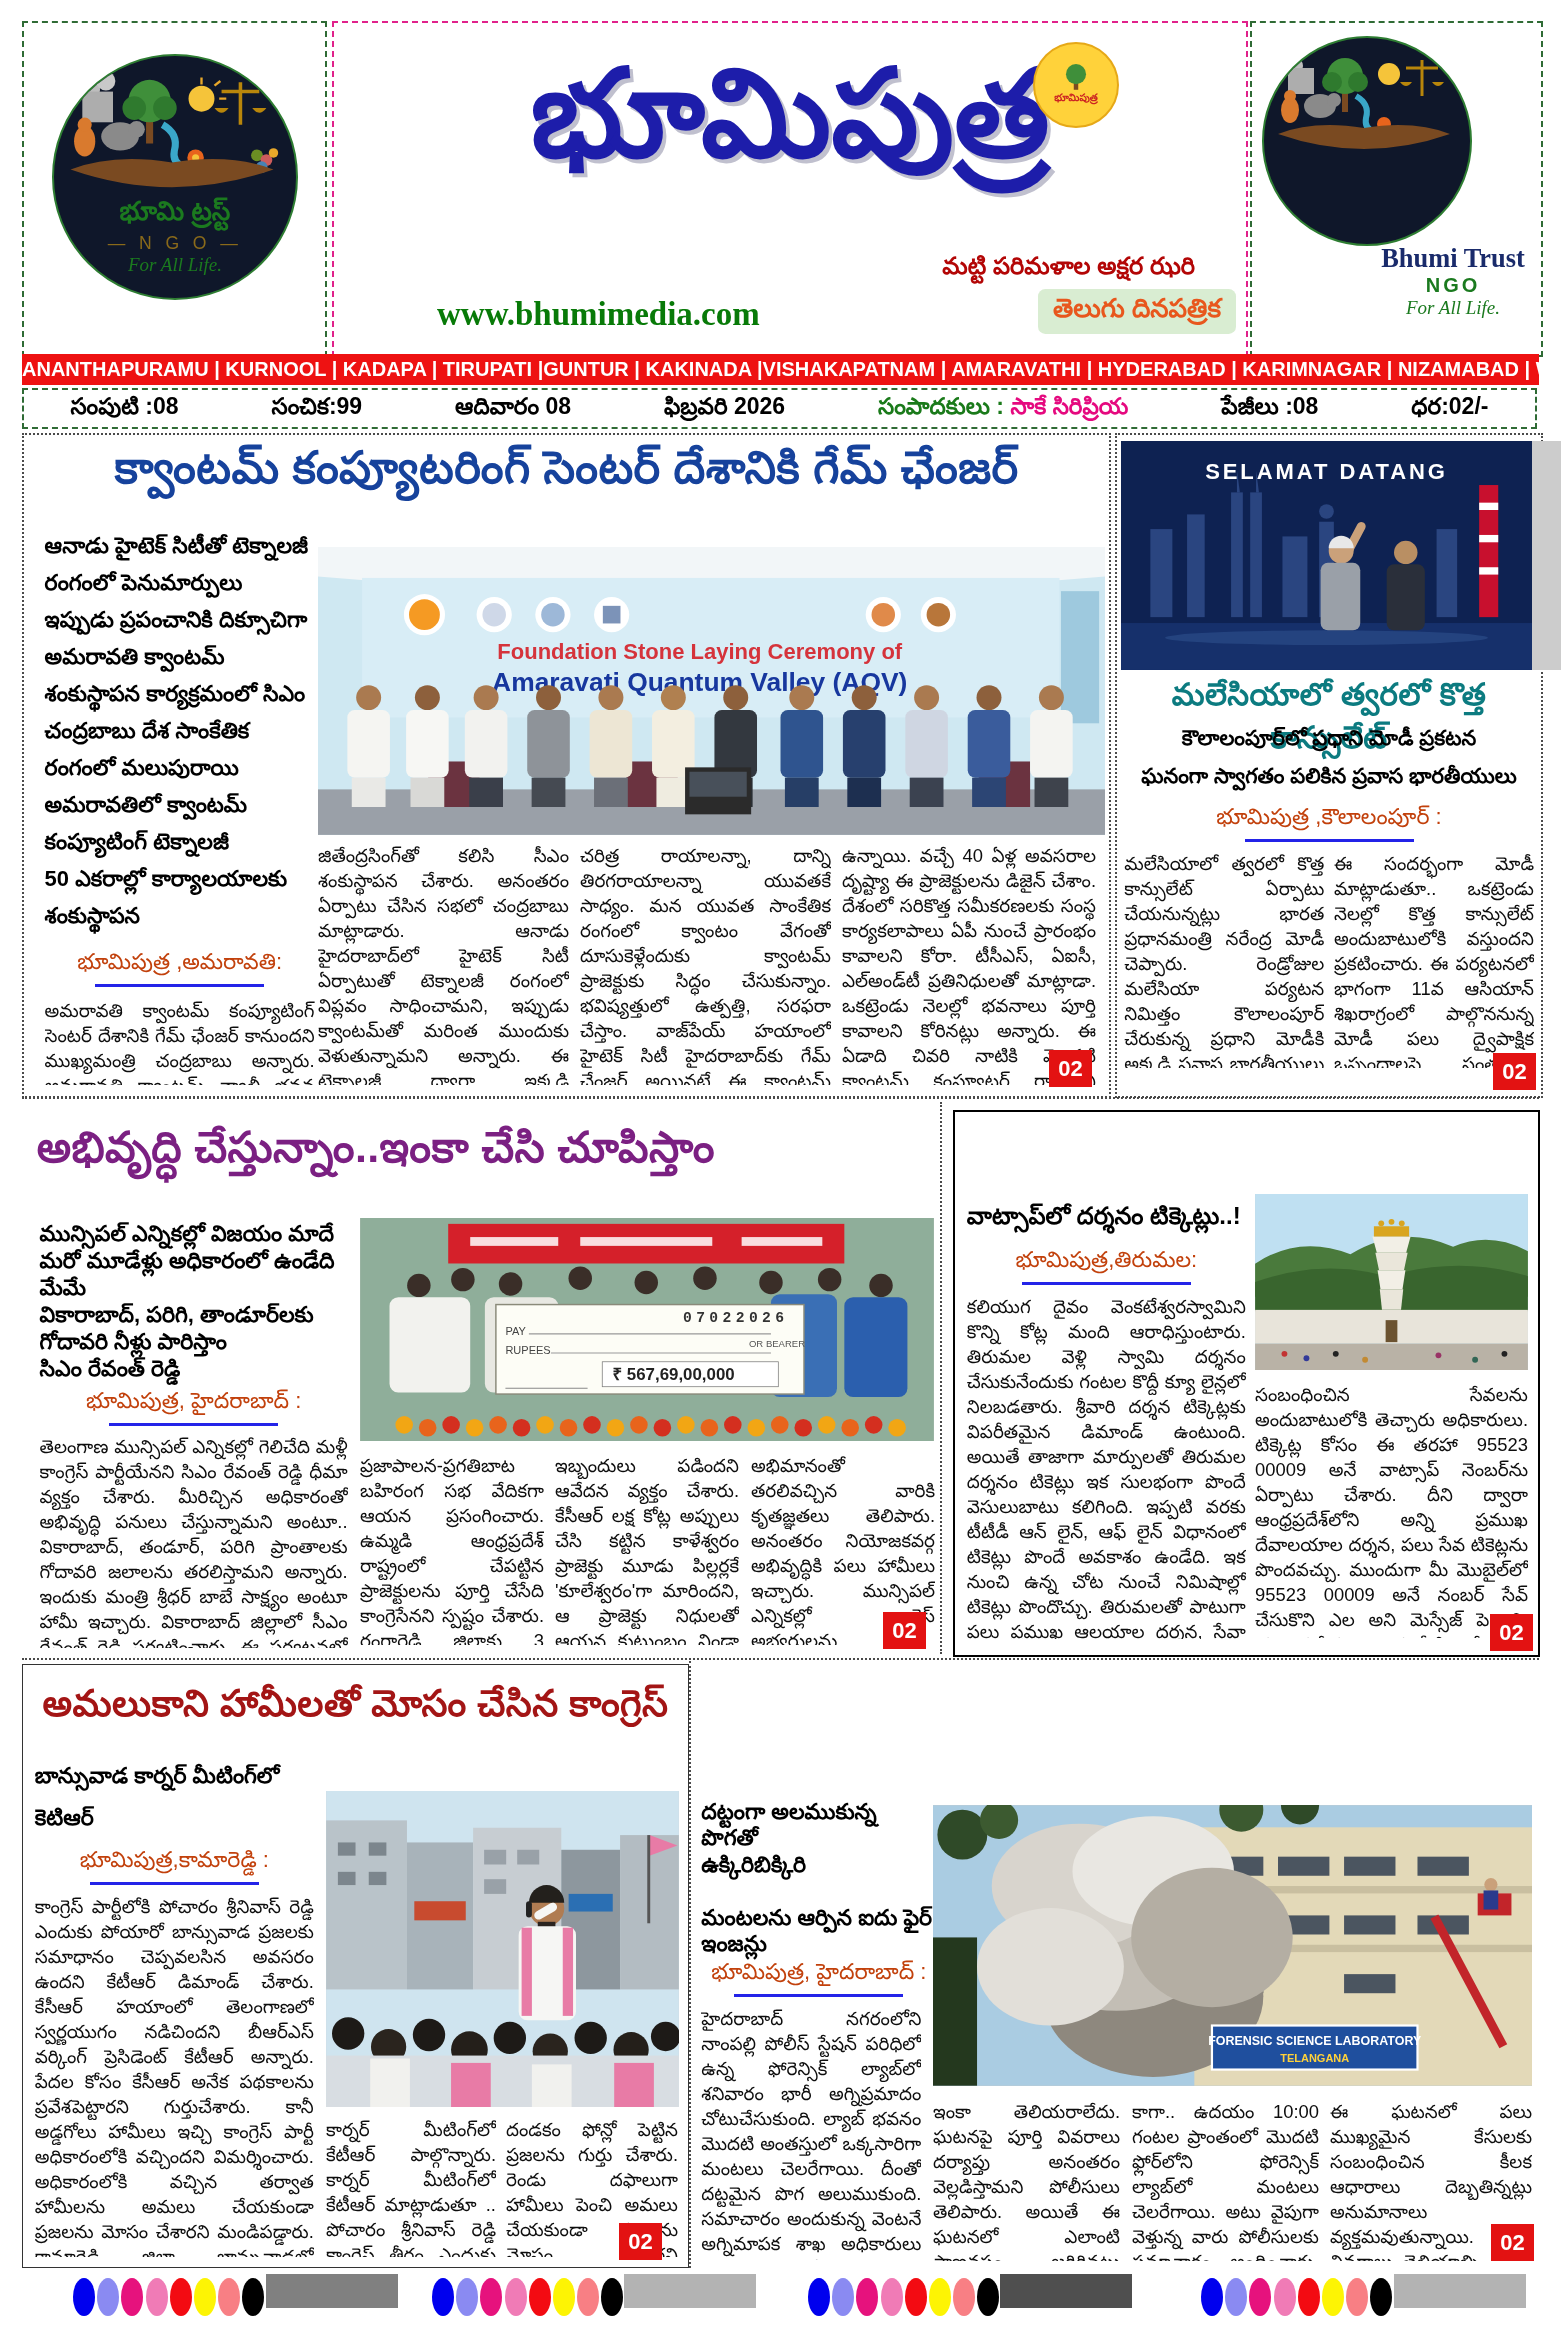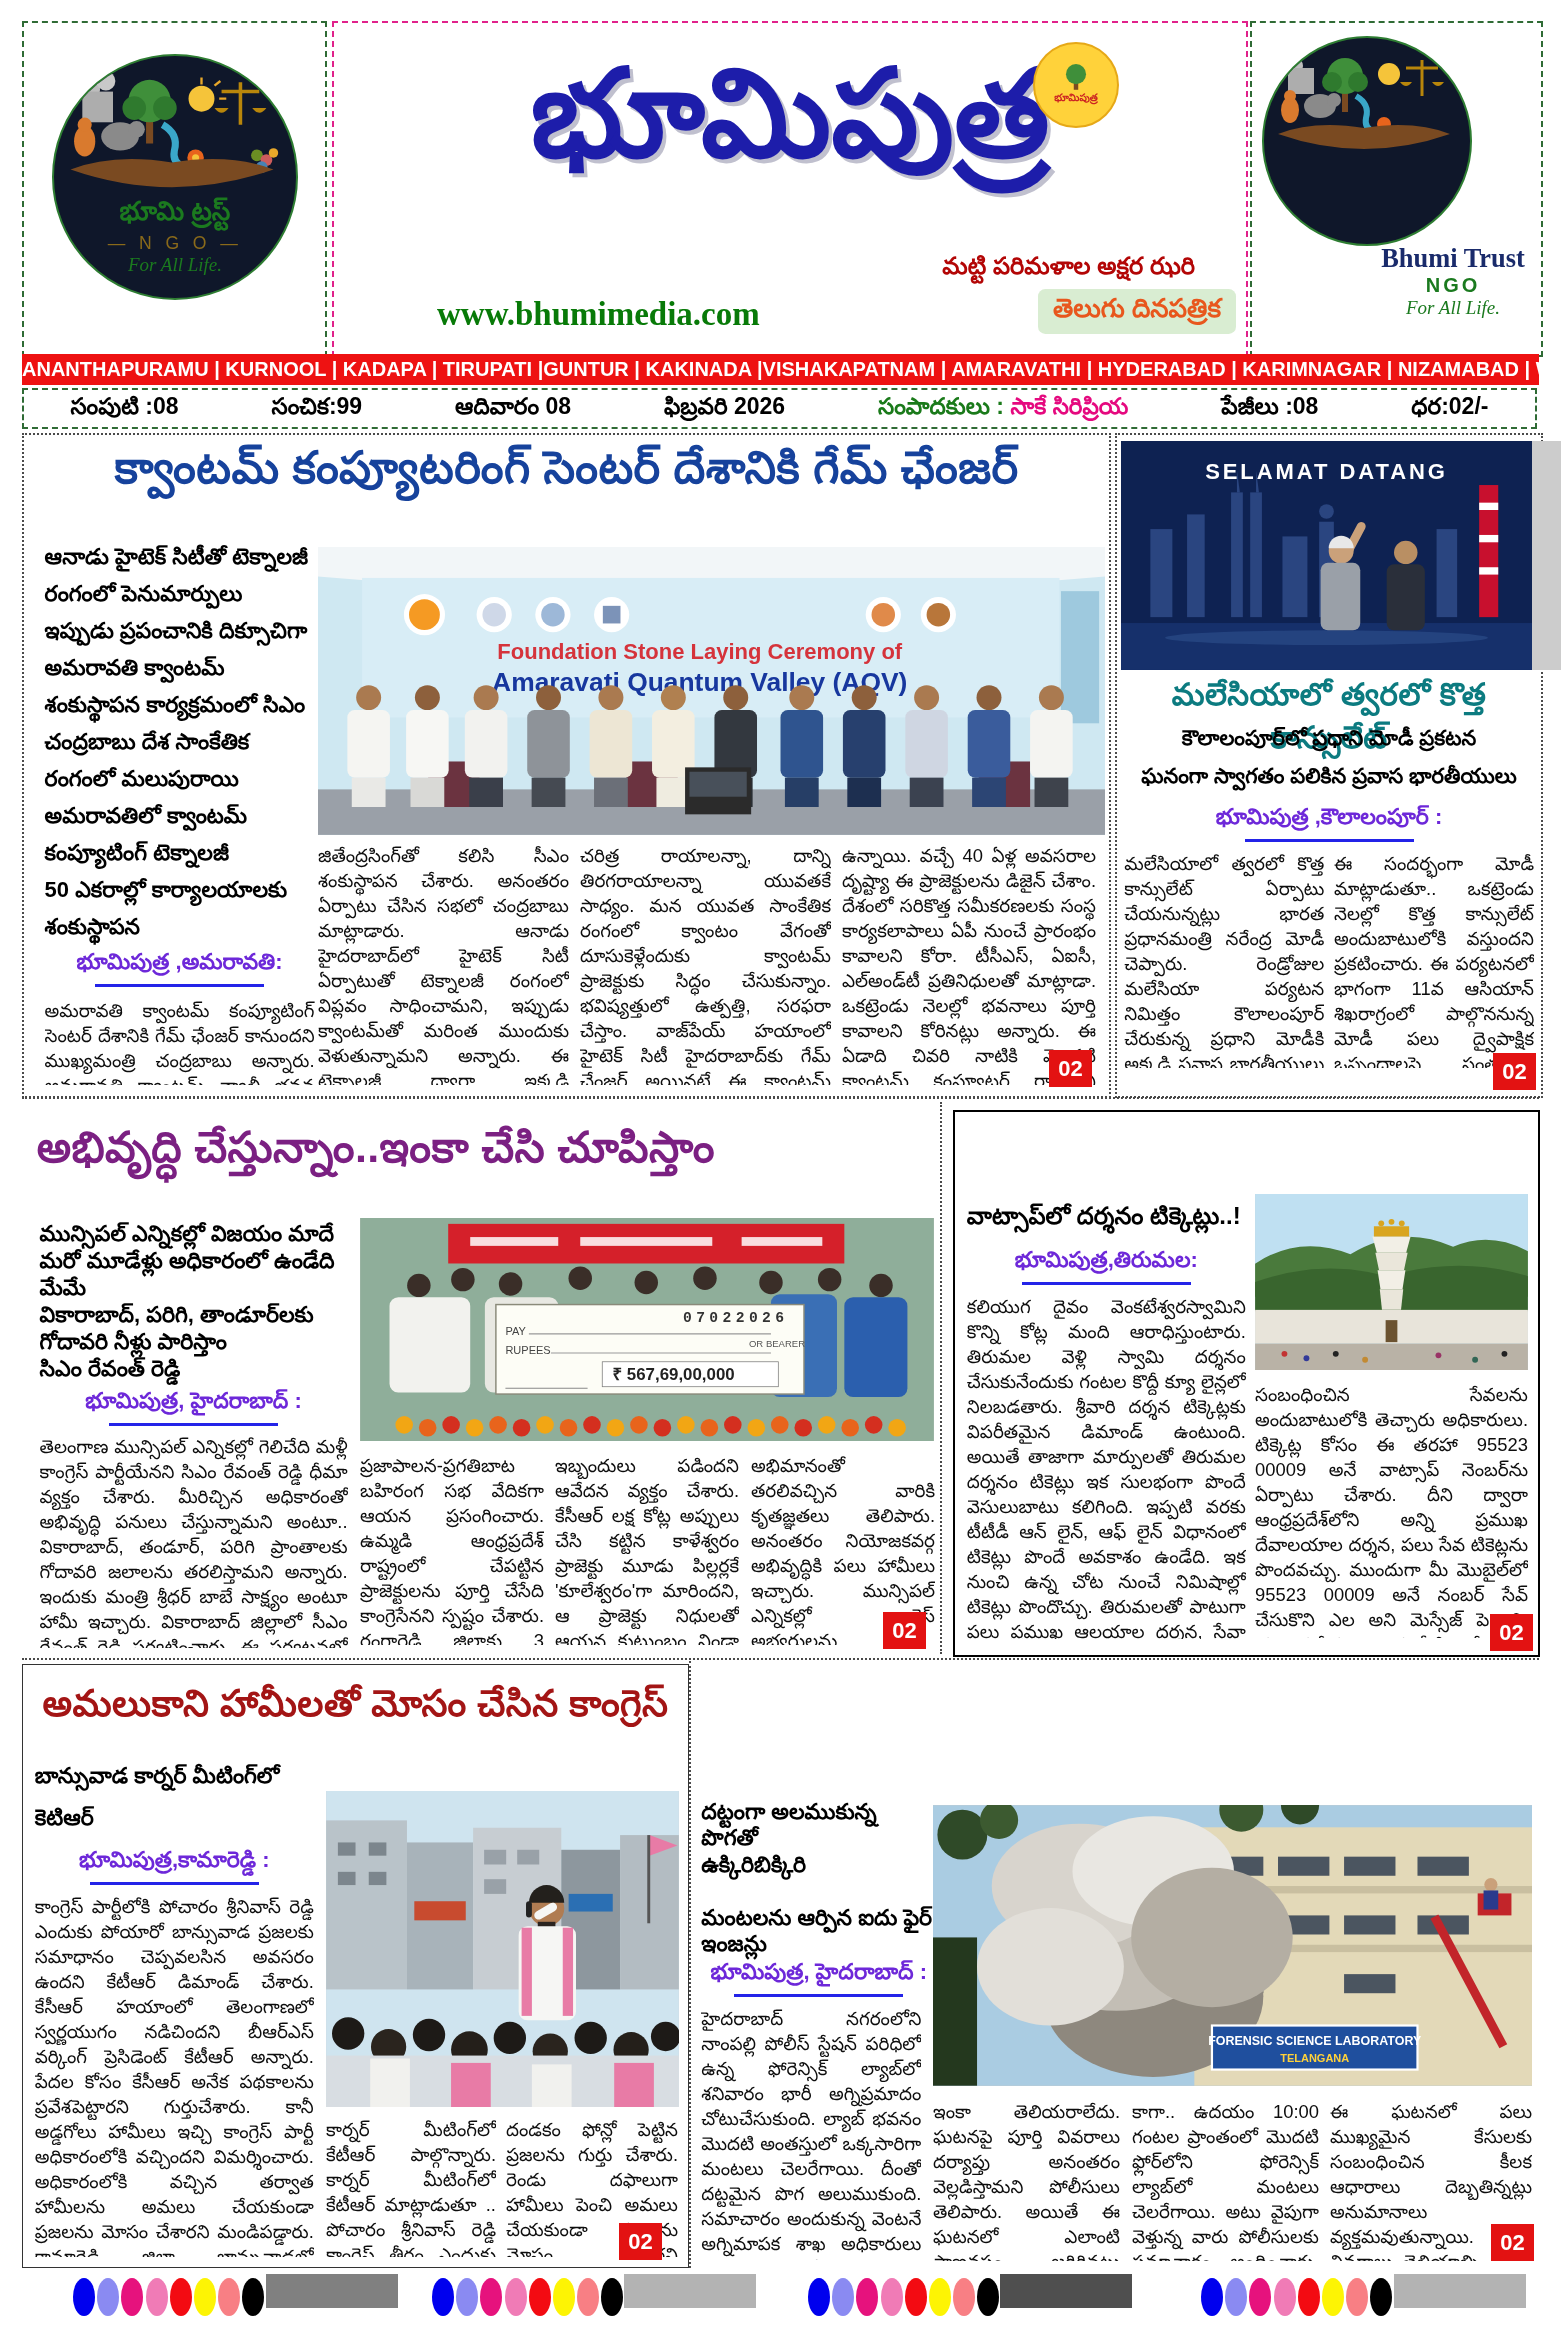--- a/index.html
+++ b/index.html
@@ -4,21 +4,21 @@
 <style>
   html,body{margin:0;padding:0}
   body{width:1561px;height:2342px;position:relative;background:#fff;
        font-family:"Liberation Sans","DejaVu Sans",sans-serif;color:#000;overflow:hidden}
   .abs{position:absolute}
   .dashG{border:2.9px dashed #2f6b35}
   .dashP{border:2.9px dashed #e0218a}
   .dotB{border:2.2px dotted #4a4a4a}
   .headline{font-weight:700;text-align:center;letter-spacing:0.4px}
   .subline{font-weight:700;font-size:22px;color:#000;line-height:1.18}
-  .byline{color:#6d28d9;font-weight:700;font-size:22px;text-align:center}
+  .byline{color:#c2410c;font-weight:400;font-size:22px;text-align:center}
   .brule{height:2.9px;background:#2323e8;margin:4.4px auto 0;width:169px}
   .bodytxt{font-size:18.4px;line-height:25px;text-align:justify;overflow:hidden;color:#0d0d0d}
   .pageref{width:43px;height:37px;background:#e31212;color:#fff;font-weight:700;font-size:22px;
            display:flex;align-items:center;justify-content:center}
   .dot{display:inline-block;width:22px;height:38px;border-radius:50%;margin-right:2.2px}
   .graybar{position:absolute;height:34px;width:132px}
   .logoCircle{border-radius:50%;border:2.9px solid #2e7d32;background:#0f172a;overflow:hidden}
   .photo{overflow:hidden;background:#ccc}
   .photo svg{display:block}
 </style>
@@ -115,21 +115,21 @@
   <span>సంచిక:99</span>
   <span>ఆదివారం  08</span>
   <span>ఫిబ్రవరి   2026</span>
   <span><span style="color:#1a7a1a">సంపాదకులు :</span> <span style="color:#e5097f">సాకే సిరిప్రియ</span></span>
   <span>పేజీలు :08</span>
   <span>ధర:02/-</span>
 </div>
 
 <div class="abs dotB" style="left:22px;top:433px;width:1085px;height:661px">
   <div class="abs headline" style="left:0;top:7.3px;width:100%;font-size:45px;color:#16429c">క్వాంటమ్ కంప్యూటరింగ్ సెంటర్ దేశానికి గేమ్ ఛేంజర్</div>
-  <div class="abs" style="left:20.6px;top:103px;width:270px">
+  <div class="abs" style="left:20.6px;top:92px;width:270px">
     <div class="subline" style="line-height:37px">ఆనాడు హైటెక్ సిటీతో టెక్నాలజీ</div>
     <div class="subline" style="line-height:37px">రంగంలో పెనుమార్పులు</div>
     <div class="subline" style="line-height:37px">ఇప్పుడు ప్రపంచానికి దిక్సూచిగా</div>
     <div class="subline" style="line-height:37px">అమరావతి క్వాంటమ్</div>
     <div class="subline" style="line-height:37px">శంకుస్థాపన కార్యక్రమంలో సిఎం</div>
     <div class="subline" style="line-height:37px">చంద్రబాబు దేశ సాంకేతిక</div>
     <div class="subline" style="line-height:37px">రంగంలో మలుపురాయి</div>
     <div class="subline" style="line-height:37px">అమరావతిలో క్వాంటమ్</div>
     <div class="subline" style="line-height:37px">కంప్యూటింగ్ టెక్నాలజీ</div>
     <div class="subline" style="line-height:37px">50 ఎకరాల్లో కార్యాలయాలకు</div>

